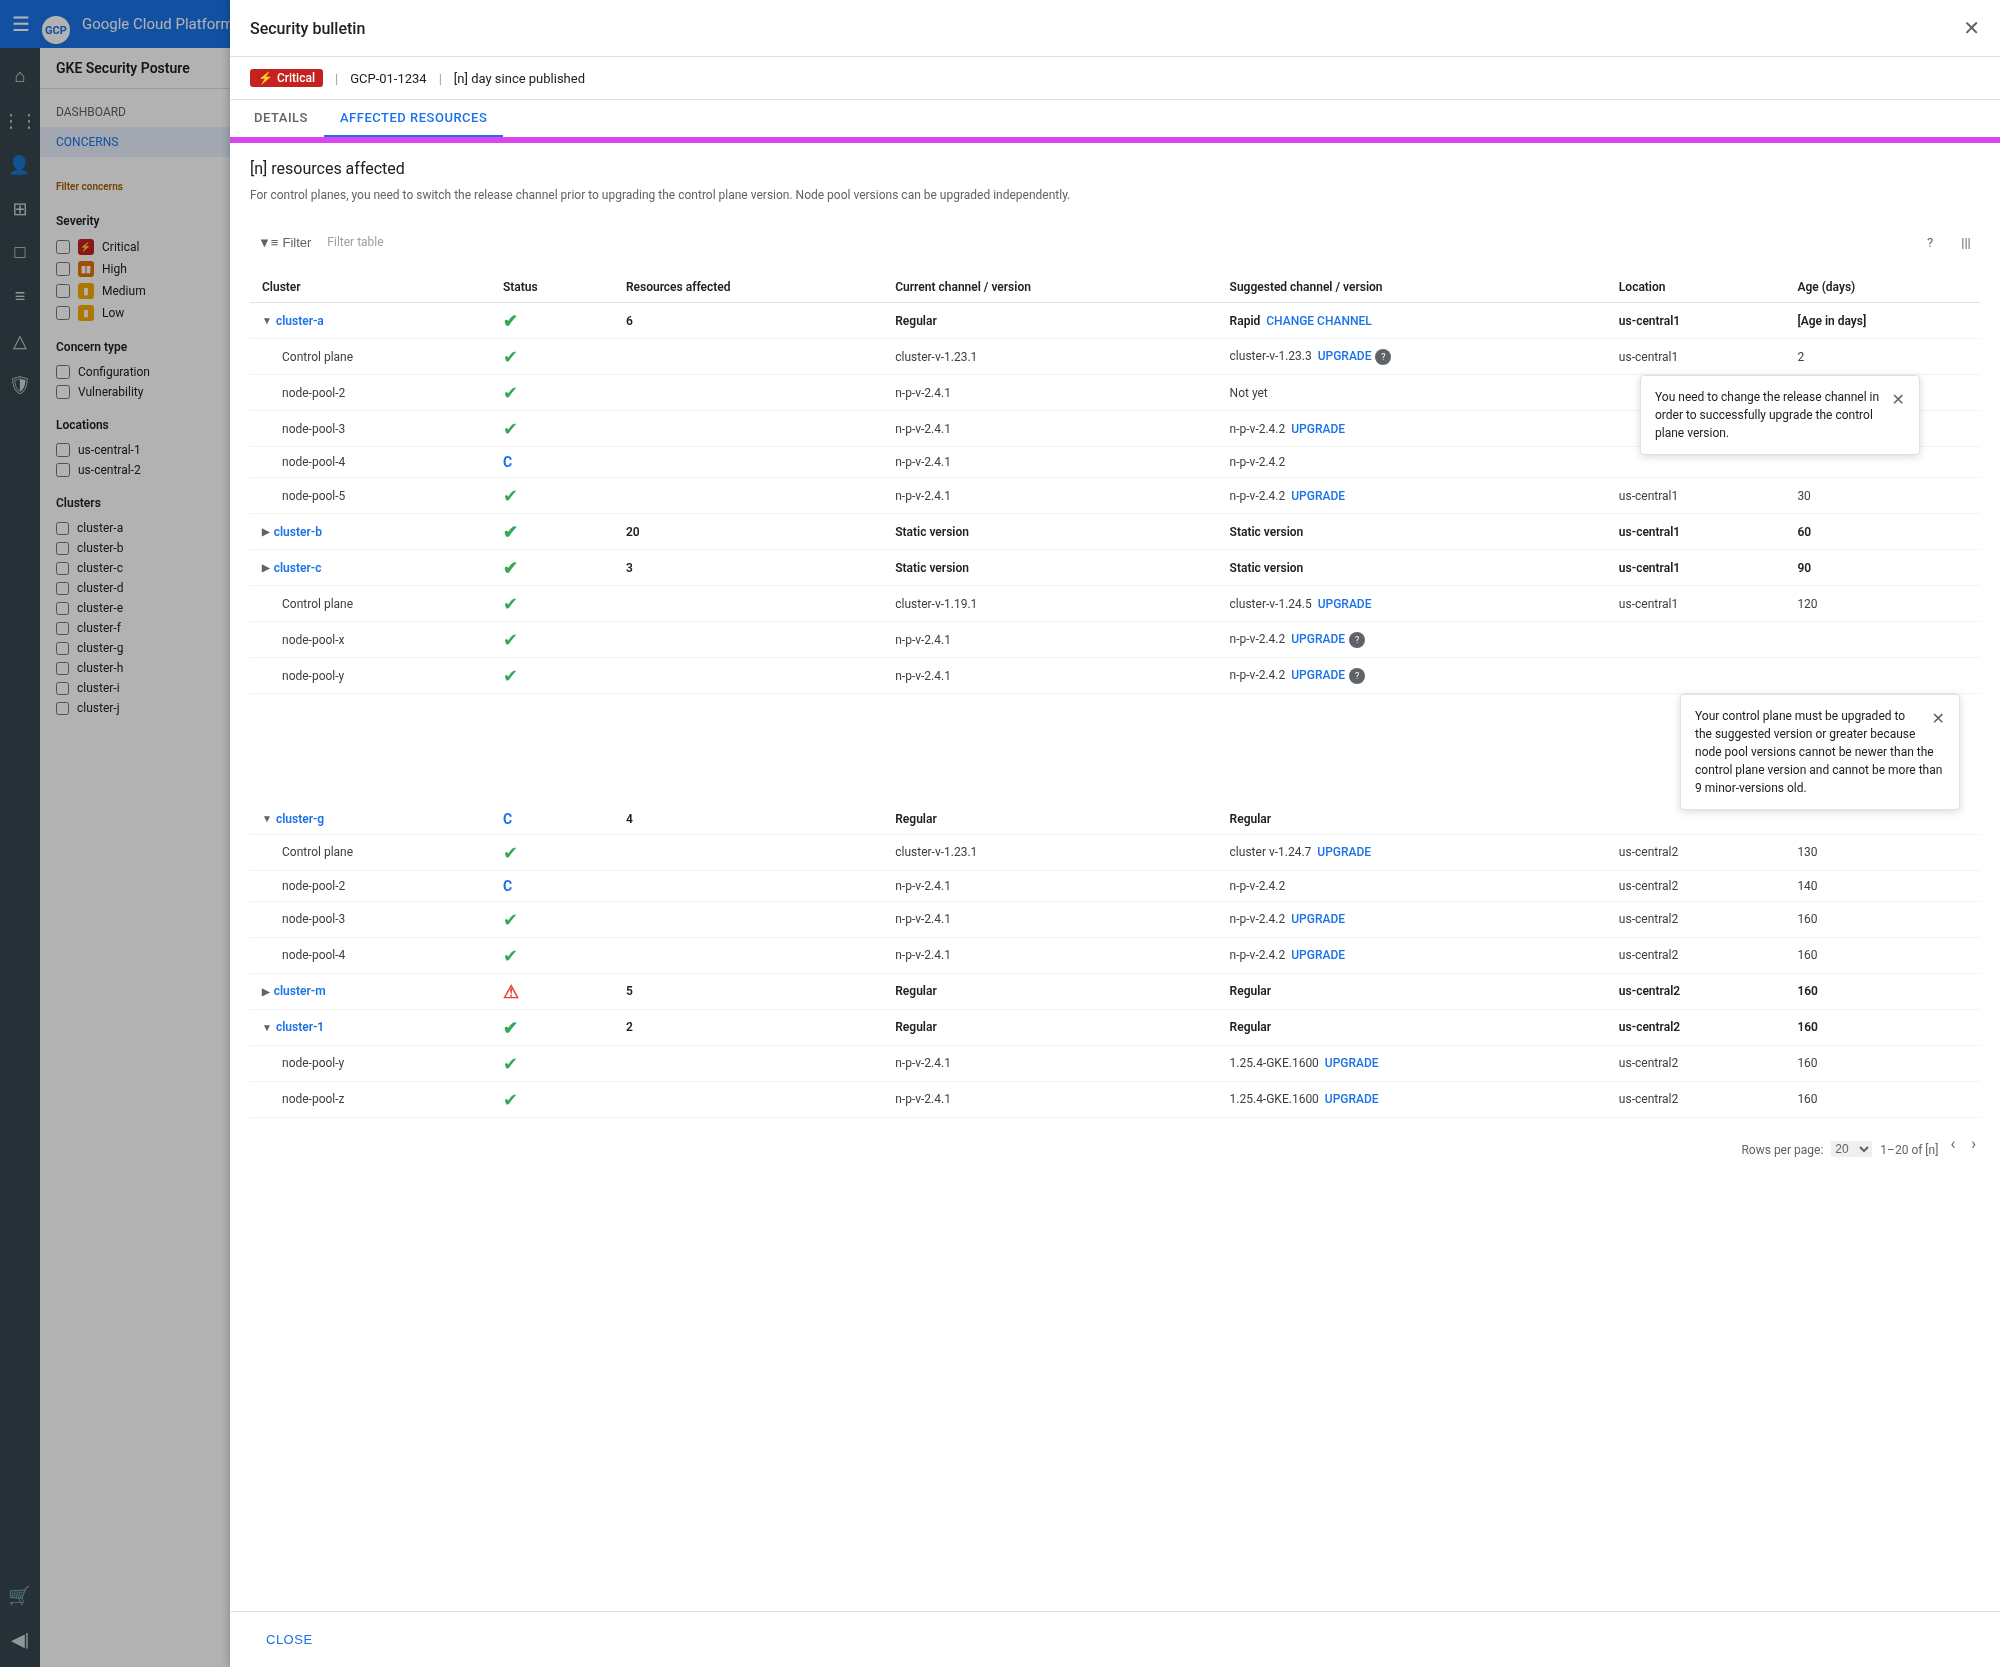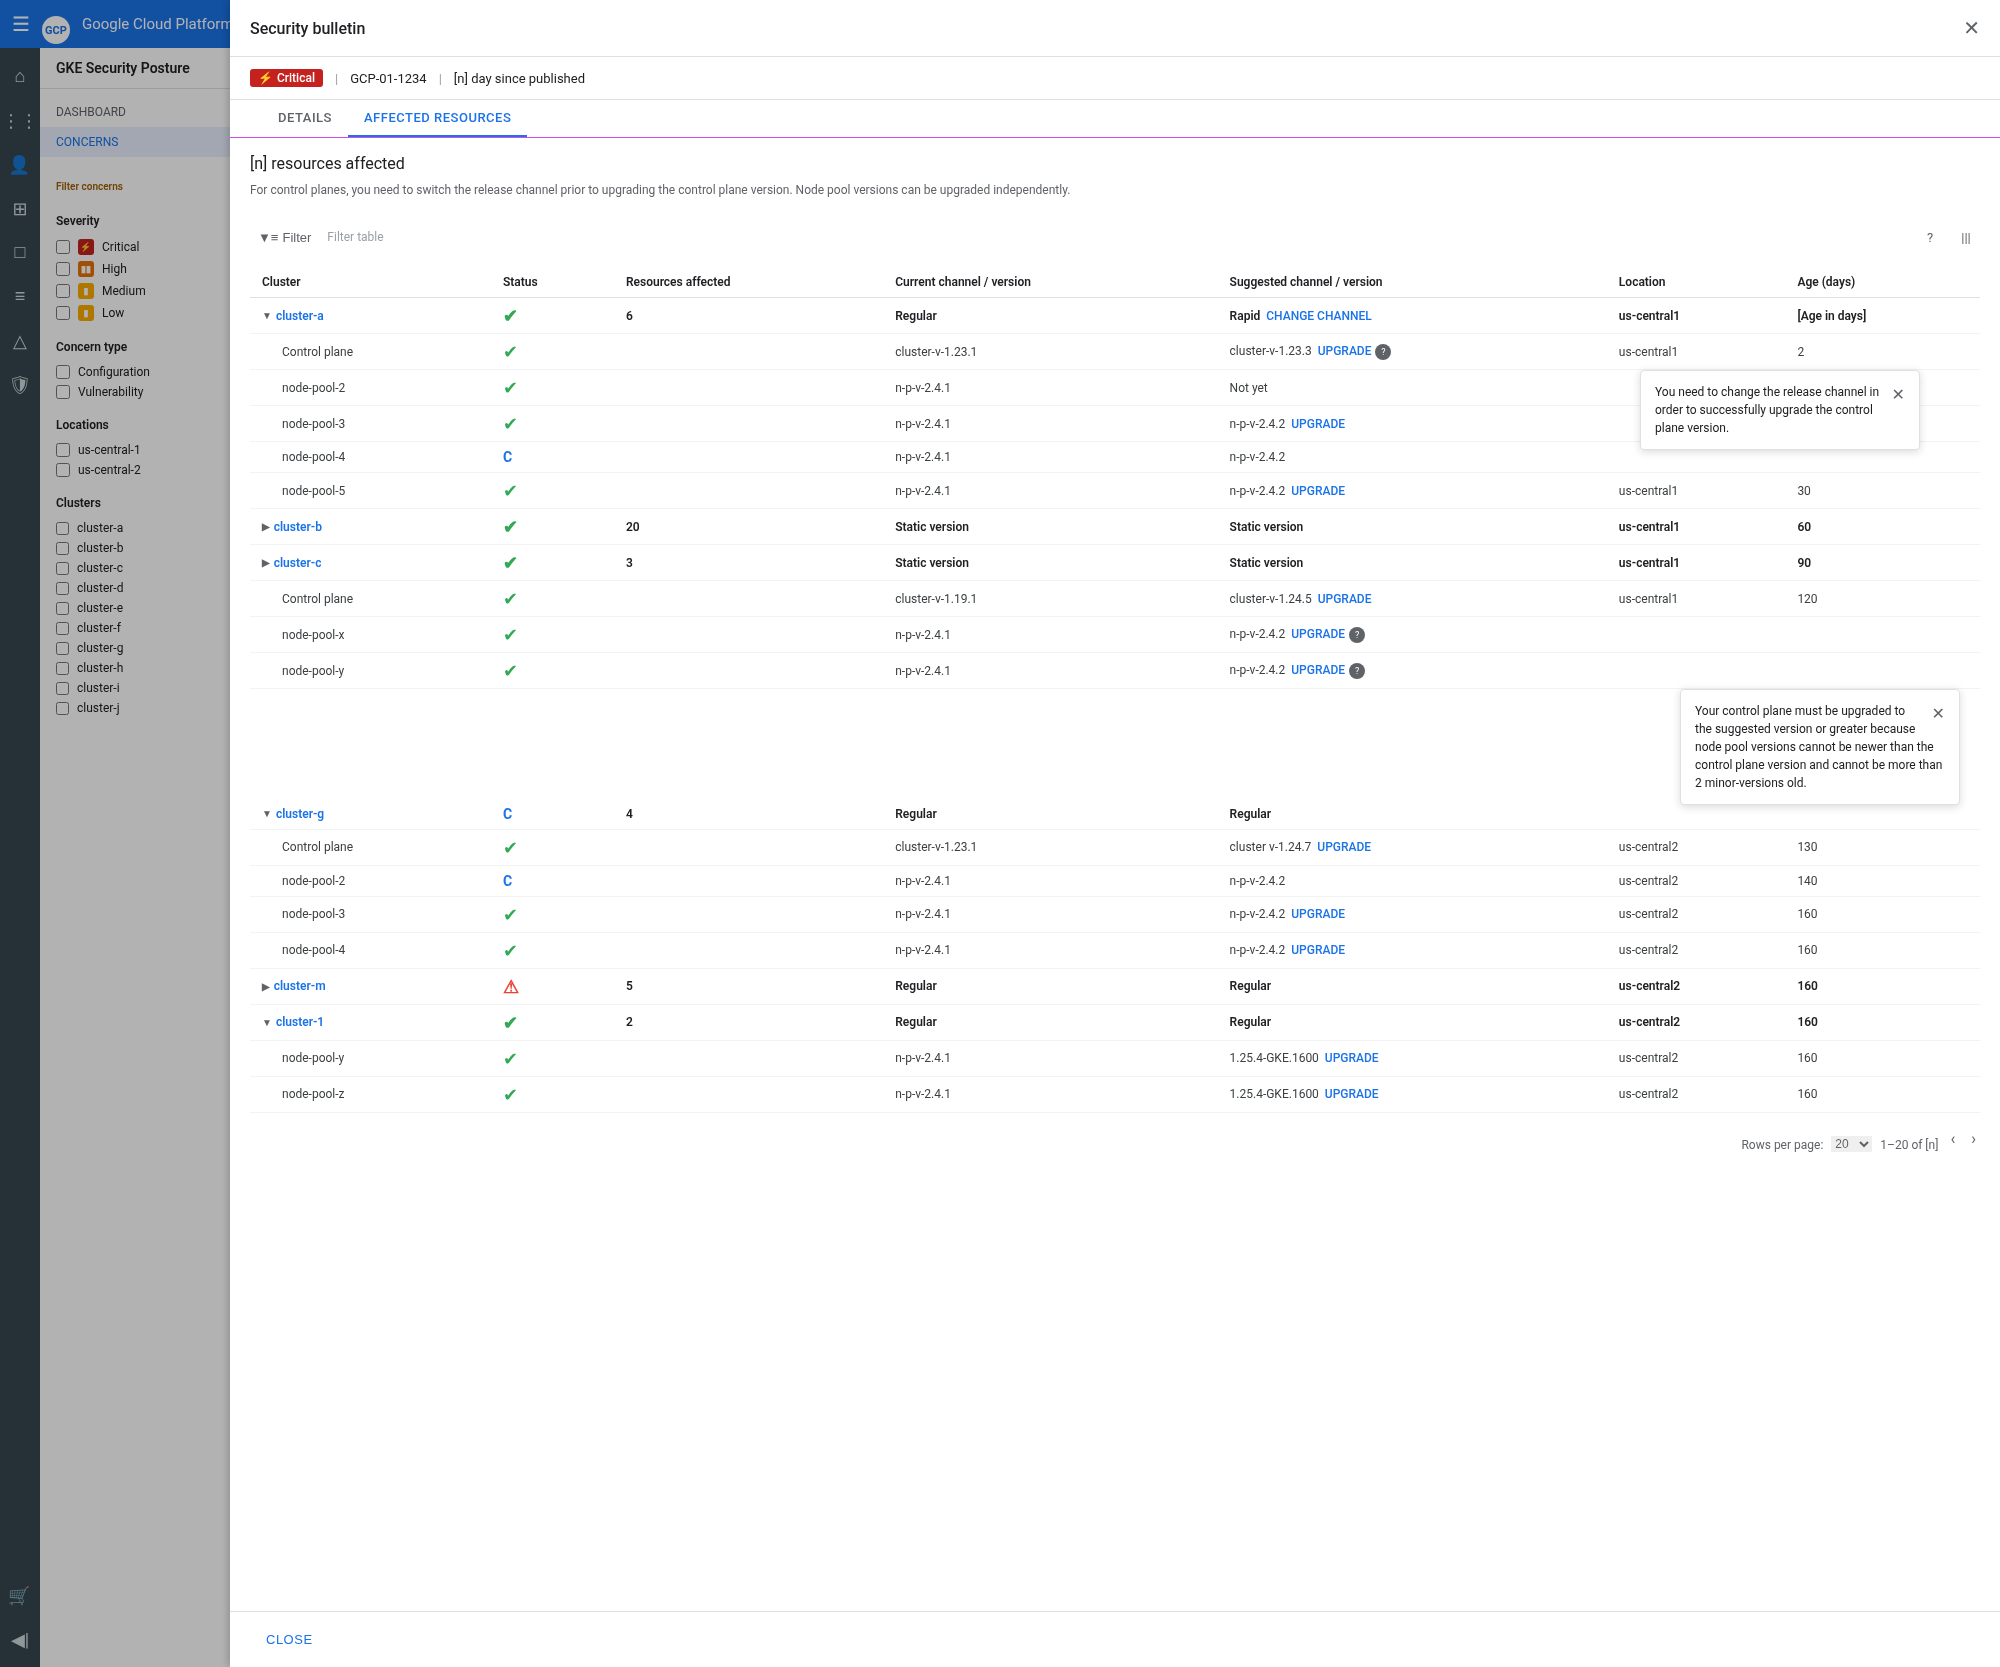--- a/index.html
+++ b/index.html
@@ -108,22 +108,22 @@
       font-size: 12px;
       font-weight: 500;
       display: flex;
       align-items: center;
       gap: 4px;
     }
     .separator { color: #9aa0a6; }
 
     .modal-tabs {
       display: flex;
-      border-bottom: 1px solid #d946ef;
-      padding: 0 32px;
+      border-bottom: 6px solid #d946ef;
+      padding: 0 8px;
     }
     .modal-tab {
       padding: 10px 16px;
       font-size: 13px;
       font-weight: 500;
       cursor: pointer;
       border-bottom: 2px solid transparent;
       color: #5f6368;
       text-transform: uppercase;
       letter-spacing: 0.5px;
@@ -544,21 +544,21 @@
               <td>n-p-v-2.4.1</td>
               <td>n-p-v-2.4.2 &nbsp;<span class="upgrade-link">UPGRADE</span><span class="help-icon">?</span></td>
               <td></td>
               <td></td>
             </tr>
 
             <tr>
               <td colspan="7" style="padding:0;position:relative;border:none;height:110px;">
                 <div class="tooltip-box" style="top:0;right:20px;position:absolute;">
                   <span class="tooltip-close">✕</span>
-                  <span>Your control plane must be upgraded to the suggested version or greater because node pool versions cannot be newer than the control plane version and cannot be more than 2 minor-versions old.</span>
+                  <span>Your control plane must be upgraded to the suggested version or greater because node pool versions cannot be newer than the control plane version and cannot be more than 9 minor-versions old.</span>
                 </div>
               </td>
             </tr>
 
             <tr class="bold-row">
               <td>
                 <a class="cluster-link">
                   <span style="color:#5f6368;font-size:10px;">▼</span>
                   cluster-g
                 </a>

